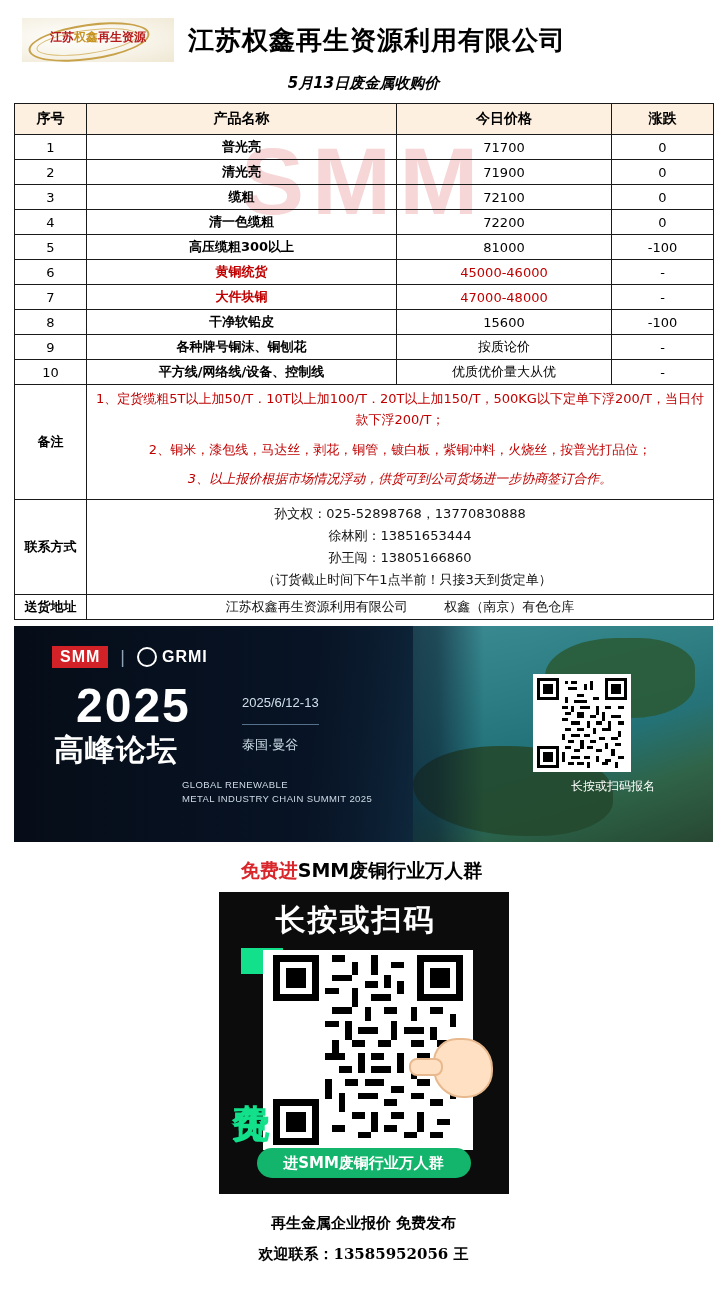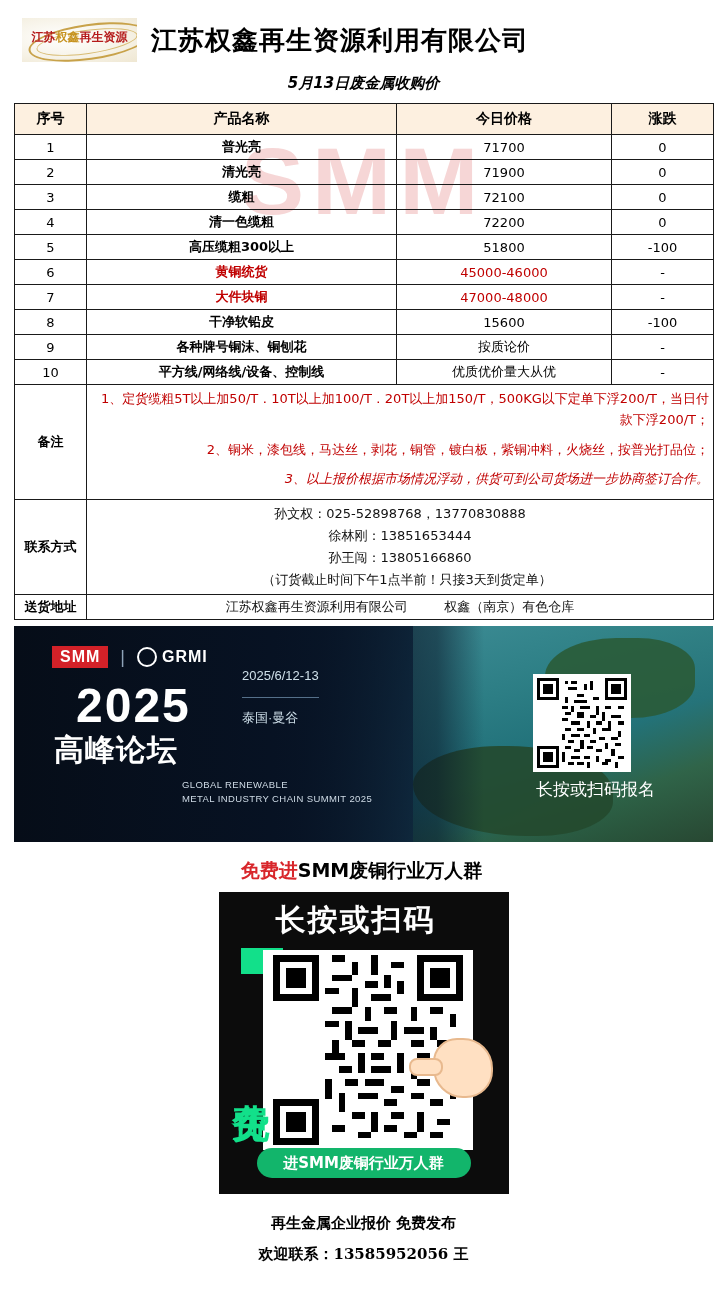--- a/index.html
+++ b/index.html
@@ -10,21 +10,21 @@
     color:#000;
   }
   .page{width:727px;position:relative;}
 
   
   .header{
     display:flex;align-items:center;gap:14px;
     padding:18px 12px 10px 22px;
   }
   .logo{
-    width:115px;height:44px;flex:0 0 auto;position:relative;
+    width:152px;height:44px;flex:0 0 auto;position:relative;
     background:radial-gradient(ellipse at 35% 45%, #ffffff 0%, #f6f2e6 60%, #efe7d2 100%);
     overflow:hidden;
   }
   .logo .ring{
     position:absolute;left:6px;top:6px;width:118px;height:32px;
     border:2px solid #c8a24a;border-radius:50%/50%;
     transform:rotate(-8deg);
   }
   .logo .ring2{
     position:absolute;left:14px;top:12px;width:100px;height:22px;
@@ -87,21 +87,21 @@
     font-family:"Liberation Sans",sans-serif;
   }
 
   
   td.label{
     font-weight:bold;font-size:14px;vertical-align:middle;text-align:center;
   }
   td.remark{
     text-align:left;color:#c00000;font-size:12.5px;line-height:1.65;padding:6px 8px;
   }
-  td.remark p{margin:0 0 8px 0;text-align:right;}
+  td.remark p{margin:0 0 8px 0;}
   td.remark p:last-child{margin-bottom:6px;font-style:italic;}
   td.contact{
     text-align:left;font-size:12.5px;line-height:1.7;padding:6px 8px;color:#111;
   }
   td.contact .indent{padding-left:14px;}
   td.addr{
     text-align:left;font-size:13px;padding:8px;color:#111;
   }
   td.addr .gap{display:inline-block;width:28px;}
 
@@ -134,36 +134,36 @@
   }
   .bn-div{color:#8ea3b8;font-size:18px;}
   .bn-grmi{color:#fff;font-weight:bold;font-size:16px;letter-spacing:1px;display:flex;align-items:center;gap:5px;}
   .bn-grmi .gicon{
     width:16px;height:16px;border:2px solid #fff;border-radius:50%;display:inline-block;
   }
   .bn-year{
     position:absolute;left:62px;top:52px;color:#fff;font-size:48px;font-weight:bold;
     letter-spacing:2px;font-family:"Liberation Sans",sans-serif;
   }
-  .bn-date{position:absolute;left:228px;top:40px;color:#cfe0ea;font-size:13px;line-height:1.6;}
+  .bn-date{position:absolute;left:228px;top:67px;color:#cfe0ea;font-size:13px;line-height:1.6;}
   .bn-date .sep{display:inline-block;width:100%;border-top:1px solid #55708a;margin:3px 0;}
   .bn-main{
     position:absolute;left:40px;top:106px;color:#fff;font-size:30px;font-weight:bold;
     letter-spacing:1px;font-family:"DejaVu Sans",sans-serif;line-height:1.22;
   }
   .bn-en{
     position:absolute;left:168px;top:152px;color:#cfdbe6;font-size:9.5px;line-height:1.5;
     font-family:"Liberation Sans",sans-serif;letter-spacing:.4px;
   }
   .bn-qr{
     position:absolute;right:82px;top:48px;width:90px;height:90px;background:#fff;padding:4px;
   }
   .bn-qr .qr{width:100%;height:100%;}
   .bn-qrtext{
-    position:absolute;right:58px;top:152px;color:#fff;font-size:17px;
+    position:absolute;right:58px;top:152px;color:#fff;font-size:12px;
     font-family:"DejaVu Sans",sans-serif;
   }
 
   
   .free-title{
     text-align:center;font-size:19px;font-weight:bold;margin:16px 4px 8px 0;
     font-family:"DejaVu Sans",sans-serif;
   }
   .free-title .red{color:#d8262b;}
   .group-img{
@@ -258,21 +258,21 @@
         </tr>
         <tr class="rowh">
           <td>4</td>
           <td class="name">清一色缆粗</td>
           <td>72200</td>
           <td>0</td>
         </tr>
         <tr class="rowh">
           <td>5</td>
           <td class="name">高压缆粗300以上</td>
-          <td>51800</td>
+          <td>81000</td>
           <td>-100</td>
         </tr>
         <tr class="rowh">
           <td>6</td>
           <td class="name red">黄铜统货</td>
           <td class="red">45000-46000</td>
           <td>-</td>
         </tr>
         <tr class="rowh">
           <td>7</td>

